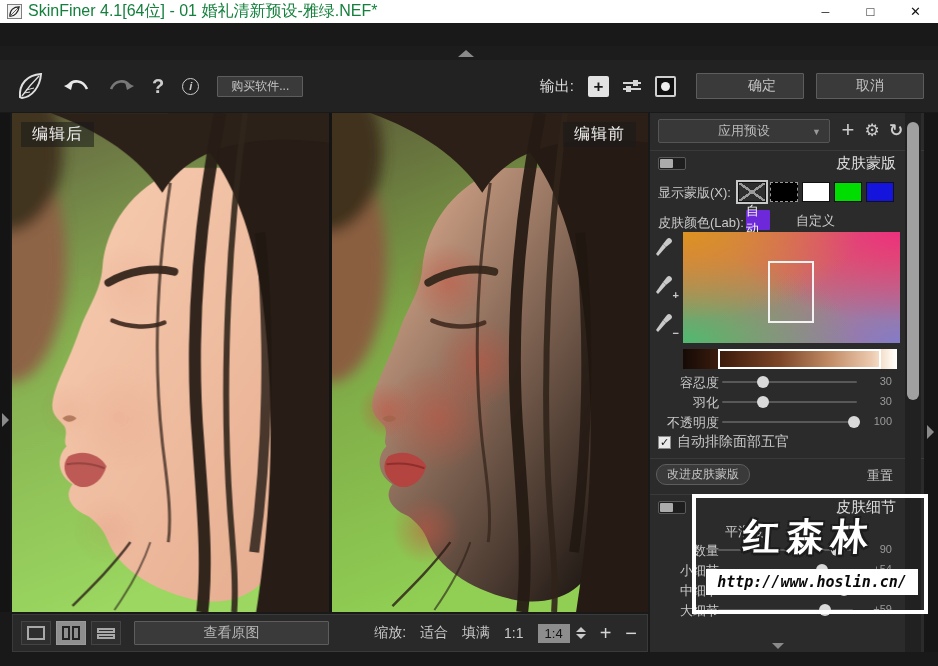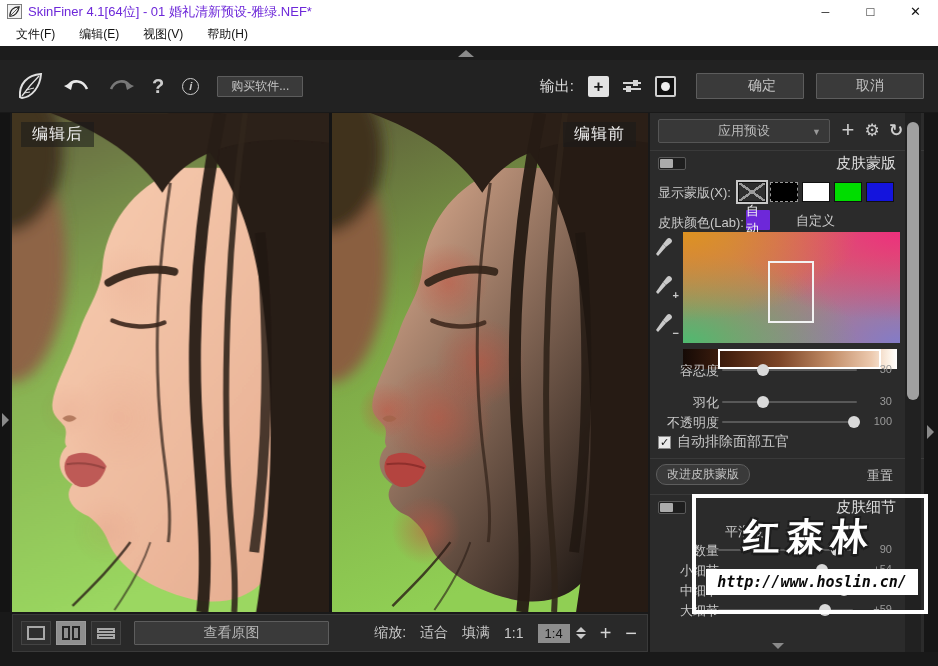--- a/index.html
+++ b/index.html
@@ -3,21 +3,21 @@
 <meta charset="utf-8">
 <style>
   * { margin:0; padding:0; box-sizing:border-box; }
   html,body { background:#000; }
   body { font-family:"Liberation Sans","DejaVu Sans",sans-serif; }
   .app { position:relative; width:938px; height:666px; background:#191919; overflow:hidden; }
 
   
   .titlebar { position:absolute; top:0; left:0; width:938px; height:23px; background:#ffffff; display:flex; align-items:center; padding-left:7px; }
   .titlebar .appicon { width:15px; height:15px; margin-right:6px; flex:none; }
-  .titlebar .title { font-size:13px; color:#6d28d9; }
+  .titlebar .title { font-size:16px; color:#15803d; }
   .wincontrols { position:absolute; right:0; top:0; height:23px; display:flex; }
   .winbtn { width:45px; height:23px; display:flex; align-items:center; justify-content:center; font-size:11px; color:#111; cursor:default; }
 
   
   .menubar { position:absolute; top:23px; left:0; width:938px; height:23px; background:#ffffff; display:flex; align-items:center; padding-left:4px; }
   .menuitem { font-size:12px; color:#111; padding:2px 12px; }
 
   
   .appbody { position:absolute; top:46px; left:0; width:938px; height:620px; background:#191919; }
   .topstrip { position:absolute; top:0; left:0; width:938px; height:14px; background:#1c1c1c; }
@@ -134,26 +134,20 @@
       <path d="M4 12 C7 9 10 6 12 4" stroke="#222" stroke-width="0.8" fill="none"></path>
     </svg>
     <span class="title">SkinFiner 4.1[64位] - 01 婚礼清新预设-雅绿.NEF*</span>
     <div class="wincontrols">
       <span class="winbtn">─</span>
       <span class="winbtn" style="font-size:13px;">□</span>
       <span class="winbtn" style="font-size:13px;">✕</span>
     </div>
   </div>
 
-  <div class="menubar">
-    <span class="menuitem">文件(F)</span>
-    <span class="menuitem">编辑(E)</span>
-    <span class="menuitem">视图(V)</span>
-    <span class="menuitem">帮助(H)</span>
-  </div>
 
   <div class="appbody">
 
     <div class="topstrip">
       <span class="tri tri-up" style="position:absolute;left:458px;top:4px;"></span>
     </div>
 
     <div class="toolbar">
       <div class="tb-left">
         <svg width="32" height="32" viewBox="0 0 32 32">
@@ -354,21 +348,21 @@
         <span class="sub">−</span>
       </div>
 
       <div class="colorfield">
         <div class="fieldsel"></div>
       </div>
       <div class="gradbar">
         <div class="gradsel"></div>
       </div>
 
-      <div class="srow" style="top:247px;padding-left:16px;">
+      <div class="srow" style="top:259px;padding-left:16px;">
         <span class="slabel">容忍度</span>
         <div class="strack">
             <div class="sthumb" style="left: calc(30% - 6px);"></div>
           </div>
         <span class="svalue">30</span>
       </div>
       <div class="srow" style="top:279px;">
         <span class="slabel">羽化</span>
         <div class="strack">
             <div class="sthumb" style="left: calc(30% - 6px);"></div>

